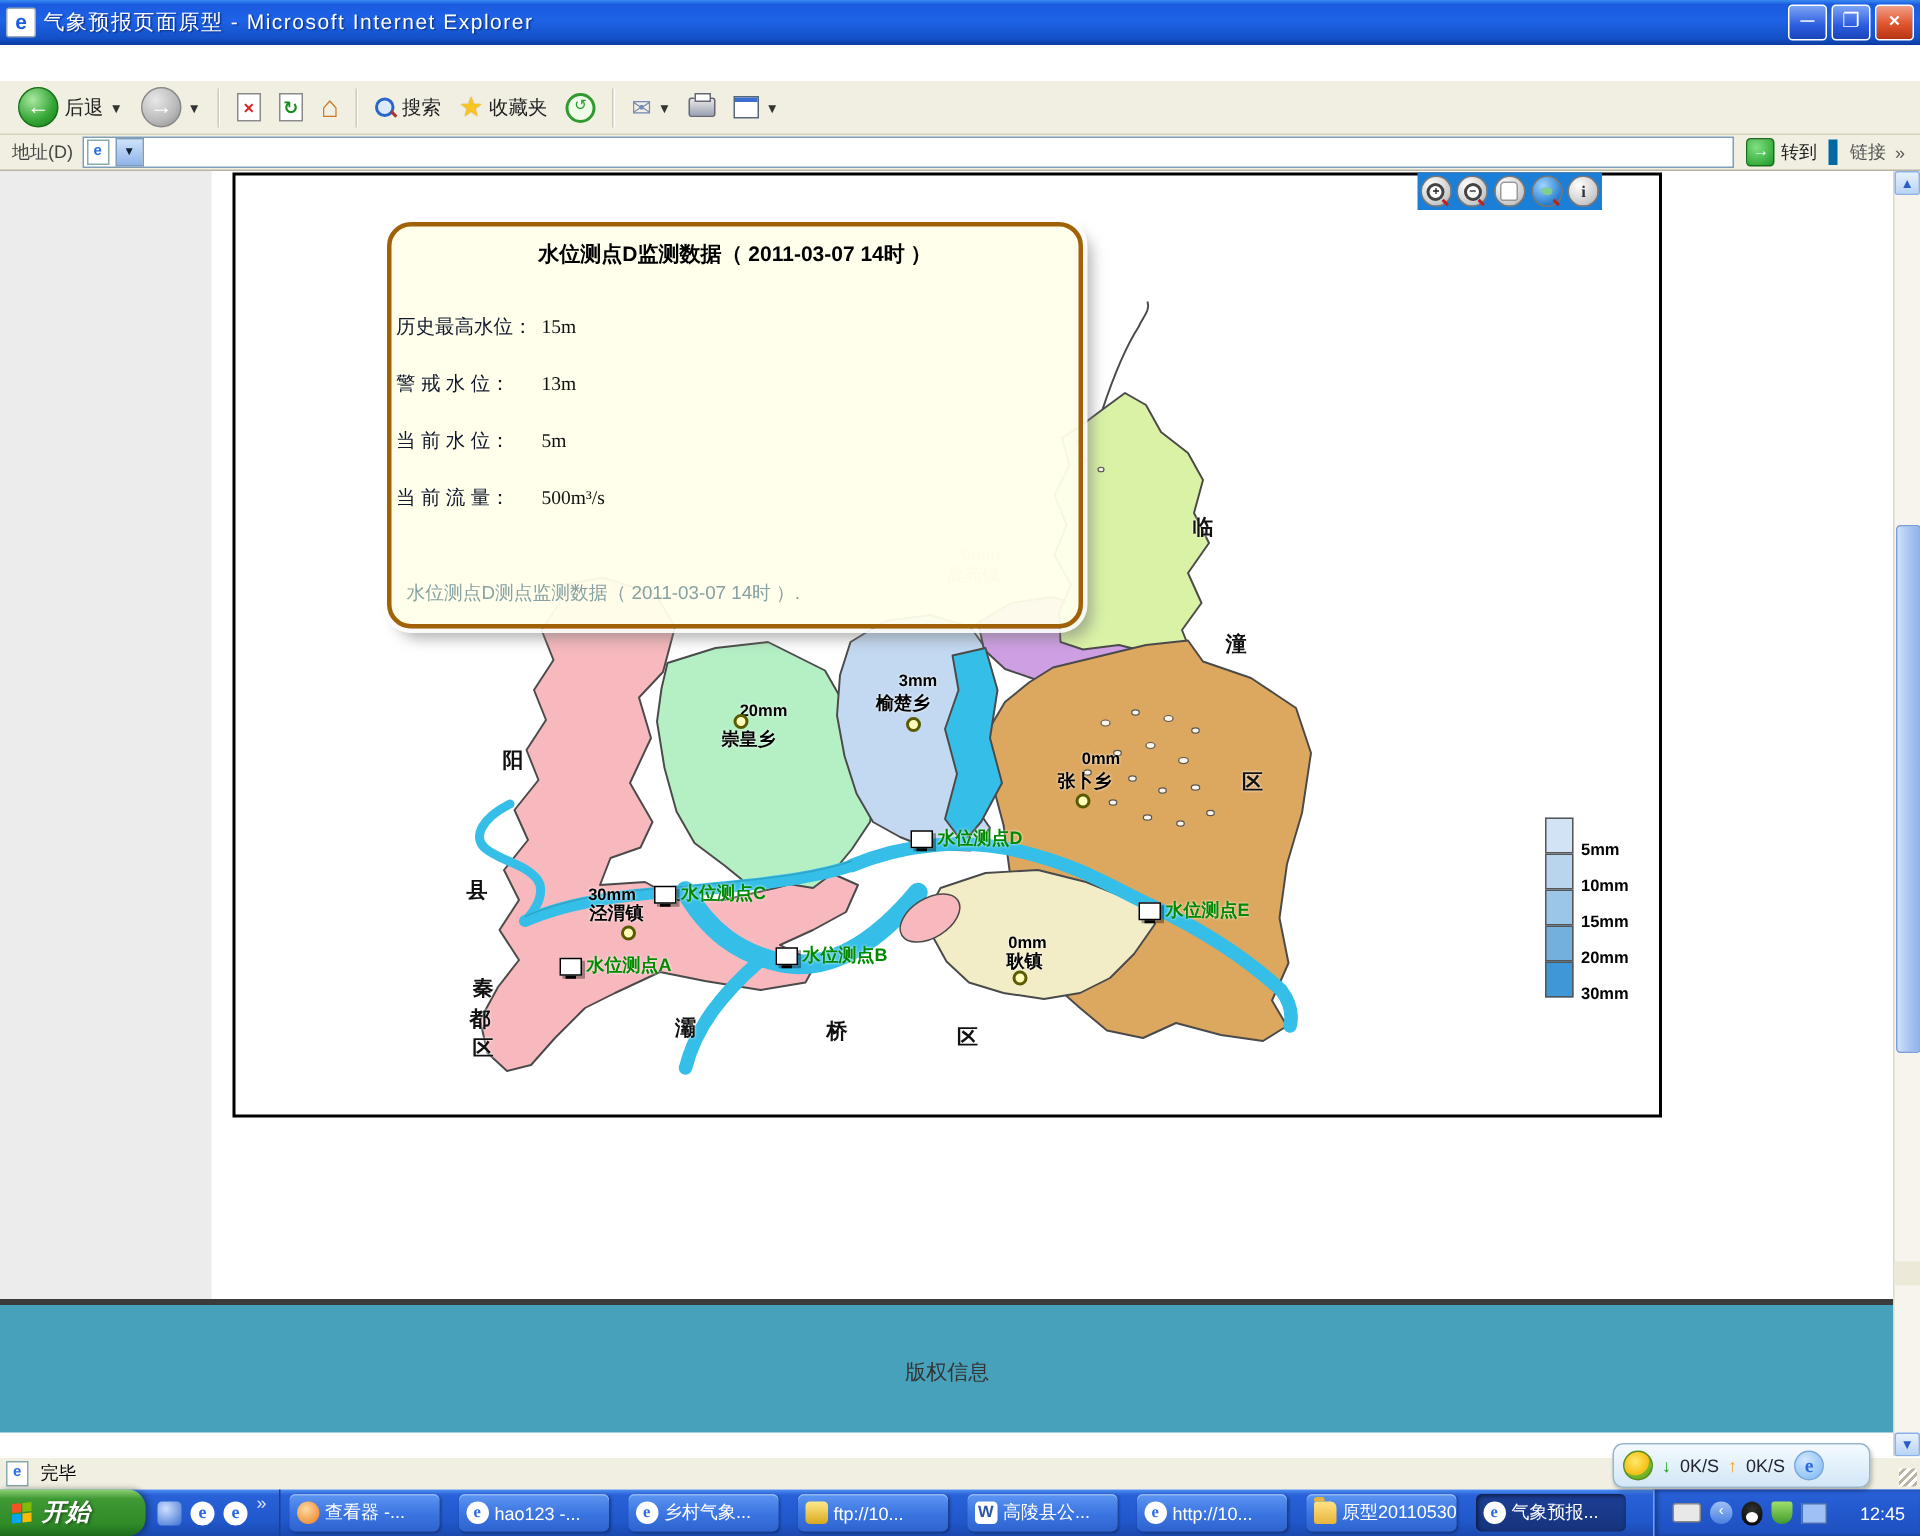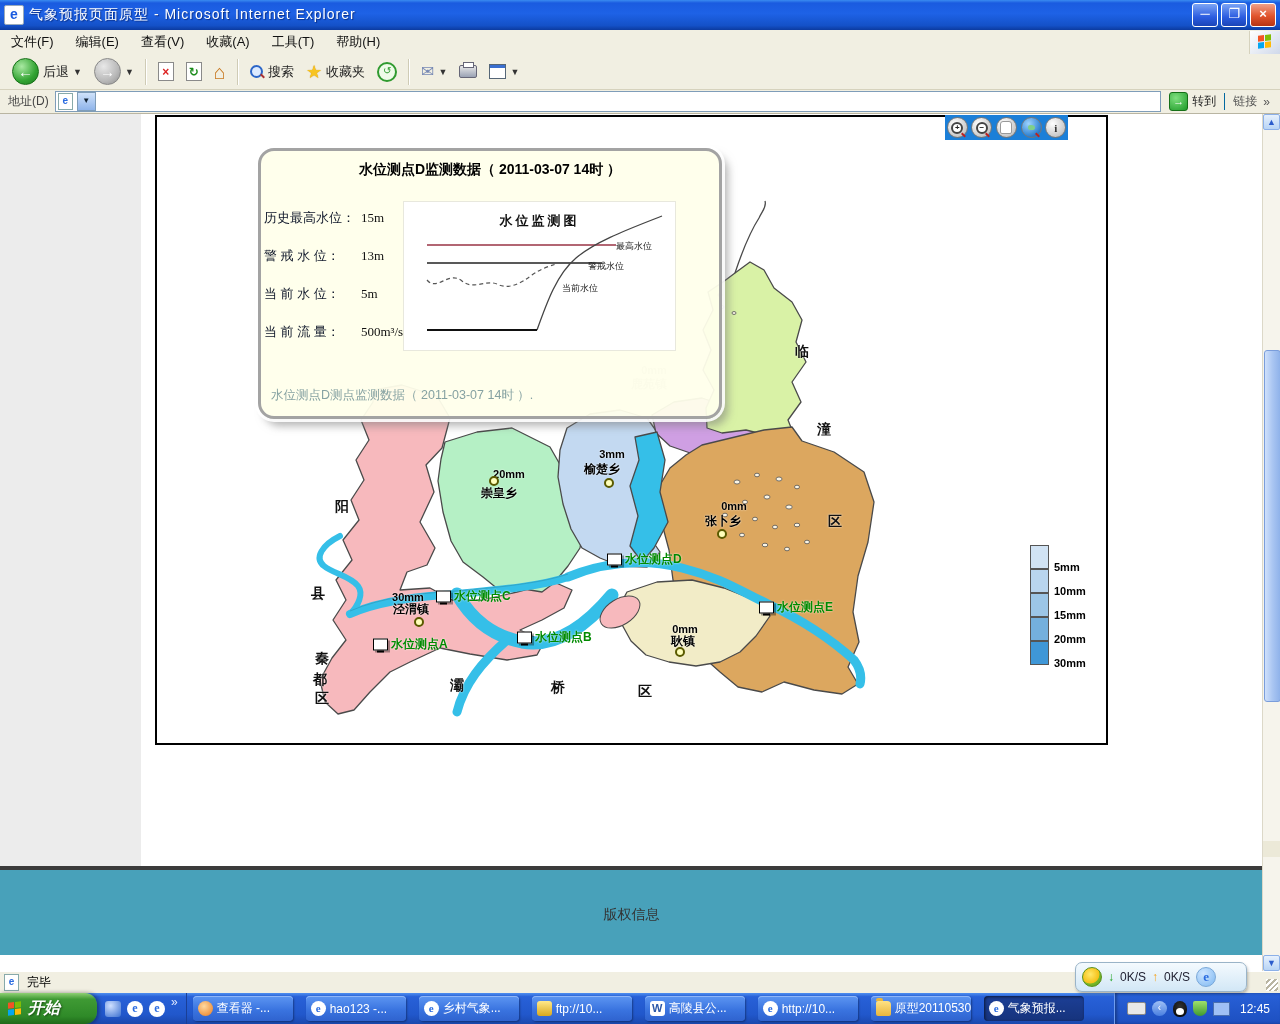--- a/index.html
+++ b/index.html
@@ -57,21 +57,21 @@
   
   .addressbar{position:absolute;left:0;top:90px;width:1280px;height:24px;background:#f1efe2;
     border-bottom:1px solid #b9b5a2;display:flex;align-items:center;font-size:12px;padding:0 2px;box-sizing:border-box;}
   .addr-label{color:#444;padding:0 6px;}
   .addr-input-wrap{flex:1;height:19px;background:#fff;border:1px solid #7f9db9;display:flex;align-items:center;padding:0 2px;position:relative;}
   .page-ico{width:13px;height:15px;background:#fff;border:1px solid #8aa;color:#2a6be0;font-size:10px;font-weight:bold;line-height:14px;text-align:center;margin-right:4px;}
   .addr-input{border:0;outline:0;flex:1;font-size:12px;font-family:"Liberation Sans","DejaVu Sans",sans-serif;color:#000;background:transparent;}
   .addr-drop{width:17px;height:17px;background:linear-gradient(#cfe2fa,#8fb4ea);border:1px solid #7f9db9;text-align:center;font-size:8px;line-height:16px;color:#123;}
   .go-btn{display:flex;align-items:center;gap:4px;padding:0 8px;color:#222;}
   .go-circ{width:17px;height:17px;border-radius:3px;background:radial-gradient(circle at 35% 30%,#7fe07f,#1e9a28);color:#fff;font-size:11px;font-weight:bold;text-align:center;line-height:16px;border:1px solid #157017;}
-  .links{display:flex;align-items:center;gap:6px;border-left:1px solid #0369a1;padding:0 8px;color:#555;}
+  .links{display:flex;align-items:center;gap:6px;border-left:6px solid #0369a1;padding:0 8px;color:#555;}
 
   
   .viewport{position:absolute;left:0;top:114px;width:1263px;height:841px;background:#fff;overflow:hidden;}
   .left-strip{position:absolute;left:0;top:0;width:141px;height:752px;background:#ececec;}
 
   
   .site-footer{position:absolute;left:0;top:752px;width:1263px;height:89px;background:#48a1ba;border-top:4px solid #3b3b3b;
     display:flex;align-items:center;justify-content:center;color:#333;font-size:14px;}
 
   
@@ -97,21 +97,21 @@
   .mtool.globe{background:radial-gradient(circle at 35% 30%,#9fd4ff,#2b7fd0 70%,#1a5ca0);}
   .mtool.globe::before{content:"";width:7px;height:5px;background:#7fd08a;border-radius:40% 60% 50% 50%;}
   .mtool.info{color:#333;font-family:"Liberation Serif","DejaVu Serif",serif;}
 
   
   .legend-cell{position:absolute;width:19px;height:24px;border:1px solid #555;box-sizing:border-box;}
   .legend-label{position:absolute;font-size:11px;font-weight:bold;color:#000;}
 
   
   .popup{position:absolute;left:258px;top:34px;width:458px;height:265px;z-index:20;
-    background:rgba(255,255,235,0.95);border:3px solid #a3a3a3;border-radius:16px;
+    background:rgba(255,255,235,0.95);border:3px solid #a16207;border-radius:16px;
     box-shadow:0 0 0 3px rgba(255,255,255,.9),6px 7px 9px rgba(120,120,120,.55);}
   .popup .p-title{position:absolute;left:0;right:0;top:10px;text-align:center;font-size:14px;font-weight:bold;color:#000;}
   .pf-label{position:absolute;left:3px;font-size:13px;color:#0f172a;white-space:nowrap;}
   .pf-value{position:absolute;left:100px;font-size:13px;color:#111;font-family:"Liberation Serif","DejaVu Serif",serif;}
   .p-caption{position:absolute;left:10px;top:236px;font-size:12.5px;color:#86a2a2;}
   .chartbox{position:absolute;left:142px;top:50px;width:271px;height:148px;background:#fff;border:1px solid #e8e8dd;}
   .chartbox .c-title{position:absolute;left:0;right:0;top:10px;text-align:center;font-size:13px;font-weight:bold;letter-spacing:3px;color:#111;}
   .c-lab{position:absolute;font-size:9px;color:#222;white-space:nowrap;}
 
   
@@ -164,51 +164,35 @@
   .tk-folder{background:linear-gradient(#ffe285,#e8b53c);border-radius:2px 4px 2px 2px;position:relative;}
   .tk-folder::before{content:"";position:absolute;left:0;top:-3px;width:7px;height:3px;background:#e8b53c;border-radius:2px 2px 0 0;}
   .tray{margin-left:auto;height:100%;display:flex;align-items:center;gap:6px;padding:0 10px 0 12px;
     background:linear-gradient(to bottom,#2861d8,#1d4fc0);border-left:1px solid #6f9df0;box-shadow:inset 2px 0 3px rgba(0,0,0,.3);}
   .tray .kbd{width:17px;height:11px;background:#e8e8e8;border:1px solid #888;border-radius:2px;}
   .tray .chev{width:15px;height:15px;border-radius:50%;background:linear-gradient(#9fc0f5,#4a7fe0);color:#fff;font-size:10px;line-height:14px;text-align:center;}
   .tray .qq{width:14px;height:16px;background:radial-gradient(circle at 50% 35%,#333,#000);border-radius:50% 50% 45% 45%;position:relative;}
   .tray .qq::before{content:"";position:absolute;left:3px;top:7px;width:8px;height:7px;background:#fff;border-radius:50%;}
   .tray .shield{width:14px;height:15px;background:linear-gradient(#9fe06a,#3f9a2e);border-radius:2px 2px 7px 7px;}
   .tray .net{width:15px;height:12px;background:#9fc0f5;border:1px solid #4a6fb0;}
-  .tray .clock{color:#fff;font-size:12px;margin-left:4px;text-align:right;}
+  .tray .clock{color:#fff;font-size:12px;margin-left:16px;text-align:right;}
 </style>
 </head>
 <body>
 
 <div class="screen">
 
   <div class="titlebar">
     <div class="app-ico">e</div>
     <div class="ttl">气象预报页面原型 - Microsoft Internet Explorer</div>
     <div class="winbtn">─</div>
     <div class="winbtn">❐</div>
     <div class="winbtn close">×</div>
   </div>
 
-  <div class="menubar">
-    <span class="mi">文件(F)</span>
-    <span class="mi">编辑(E)</span>
-    <span class="mi">查看(V)</span>
-    <span class="mi">收藏(A)</span>
-    <span class="mi">工具(T)</span>
-    <span class="mi">帮助(H)</span>
-    <div class="throbber">
-        <div class="flag">
-          <i></i>
-          <i></i>
-          <i></i>
-          <i></i>
-        </div>
-      </div>
-  </div>
 
   <div class="toolbar">
     <div class="tbtn">
       <span class="navcirc">←</span>
       <span>后退</span>
       <span class="caret">▼</span>
     </div>
     <div class="tbtn">
       <span class="navcirc fwd">→</span>
       <span class="caret">▼</span>
@@ -414,33 +398,20 @@
 
       <span class="pf-label" style="top:58px">历史最高水位：</span>
       <span class="pf-value" style="top:59px">15m</span>
       <span class="pf-label" style="top:96px">警 戒 水 位：</span>
       <span class="pf-value" style="top:97px">13m</span>
       <span class="pf-label" style="top:134px">当 前 水 位：</span>
       <span class="pf-value" style="top:135px">5m</span>
       <span class="pf-label" style="top:172px">当 前 流 量：</span>
       <span class="pf-value" style="top:173px">500m³/s</span>
 
-      <div class="chartbox">
-        <div class="c-title">水位监测图</div>
-        <svg width="271" height="148" viewBox="0 0 271 148">
-          <line x1="23" y1="43" x2="212" y2="43" stroke="#993344" stroke-width="1.5"></line>
-          <line x1="23" y1="61" x2="198" y2="61" stroke="#222" stroke-width="1.5"></line>
-          <path d="M23,78 C33,90 45,68 58,79 C70,89 83,76 95,83 C105,87 116,82 128,73 C138,66 146,64 152,62" fill="none" stroke="#555" stroke-width="1.2" stroke-dasharray="4 3"></path>
-          <path d="M133,128 C143,100 153,72 172,56 C192,39 225,27 258,14" fill="none" stroke="#444" stroke-width="1.3"></path>
-          <line x1="23" y1="128" x2="133" y2="128" stroke="#111" stroke-width="2"></line>
-        </svg>
-        <span class="c-lab" style="left:212px;top:38px">最高水位</span>
-        <span class="c-lab" style="left:184px;top:58px">警戒水位</span>
-        <span class="c-lab" style="left:158px;top:80px">当前水位</span>
-      </div>
 
       <div class="p-caption">水位测点D测点监测数据（ 2011-03-07 14时 ）.</div>
     </div>
 
     <div class="site-footer">
       <span>版权信息</span>
     </div>
 
   </div>
 

